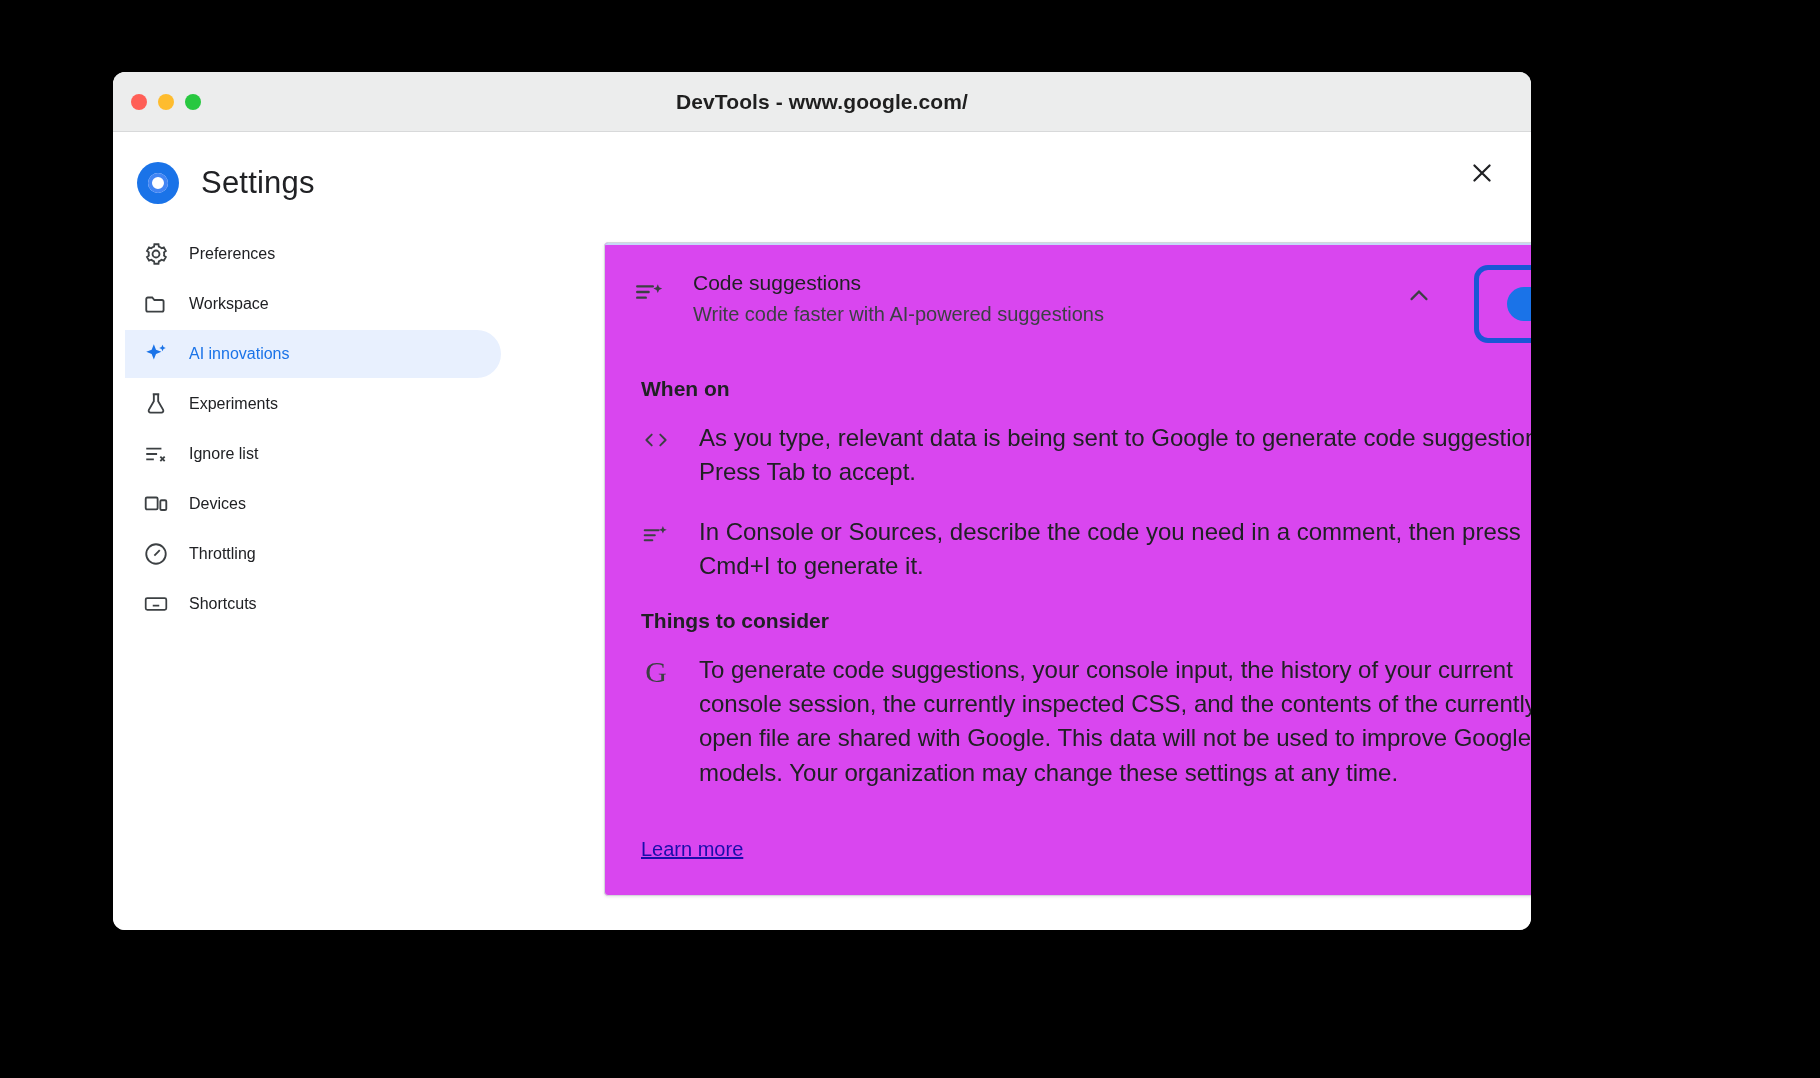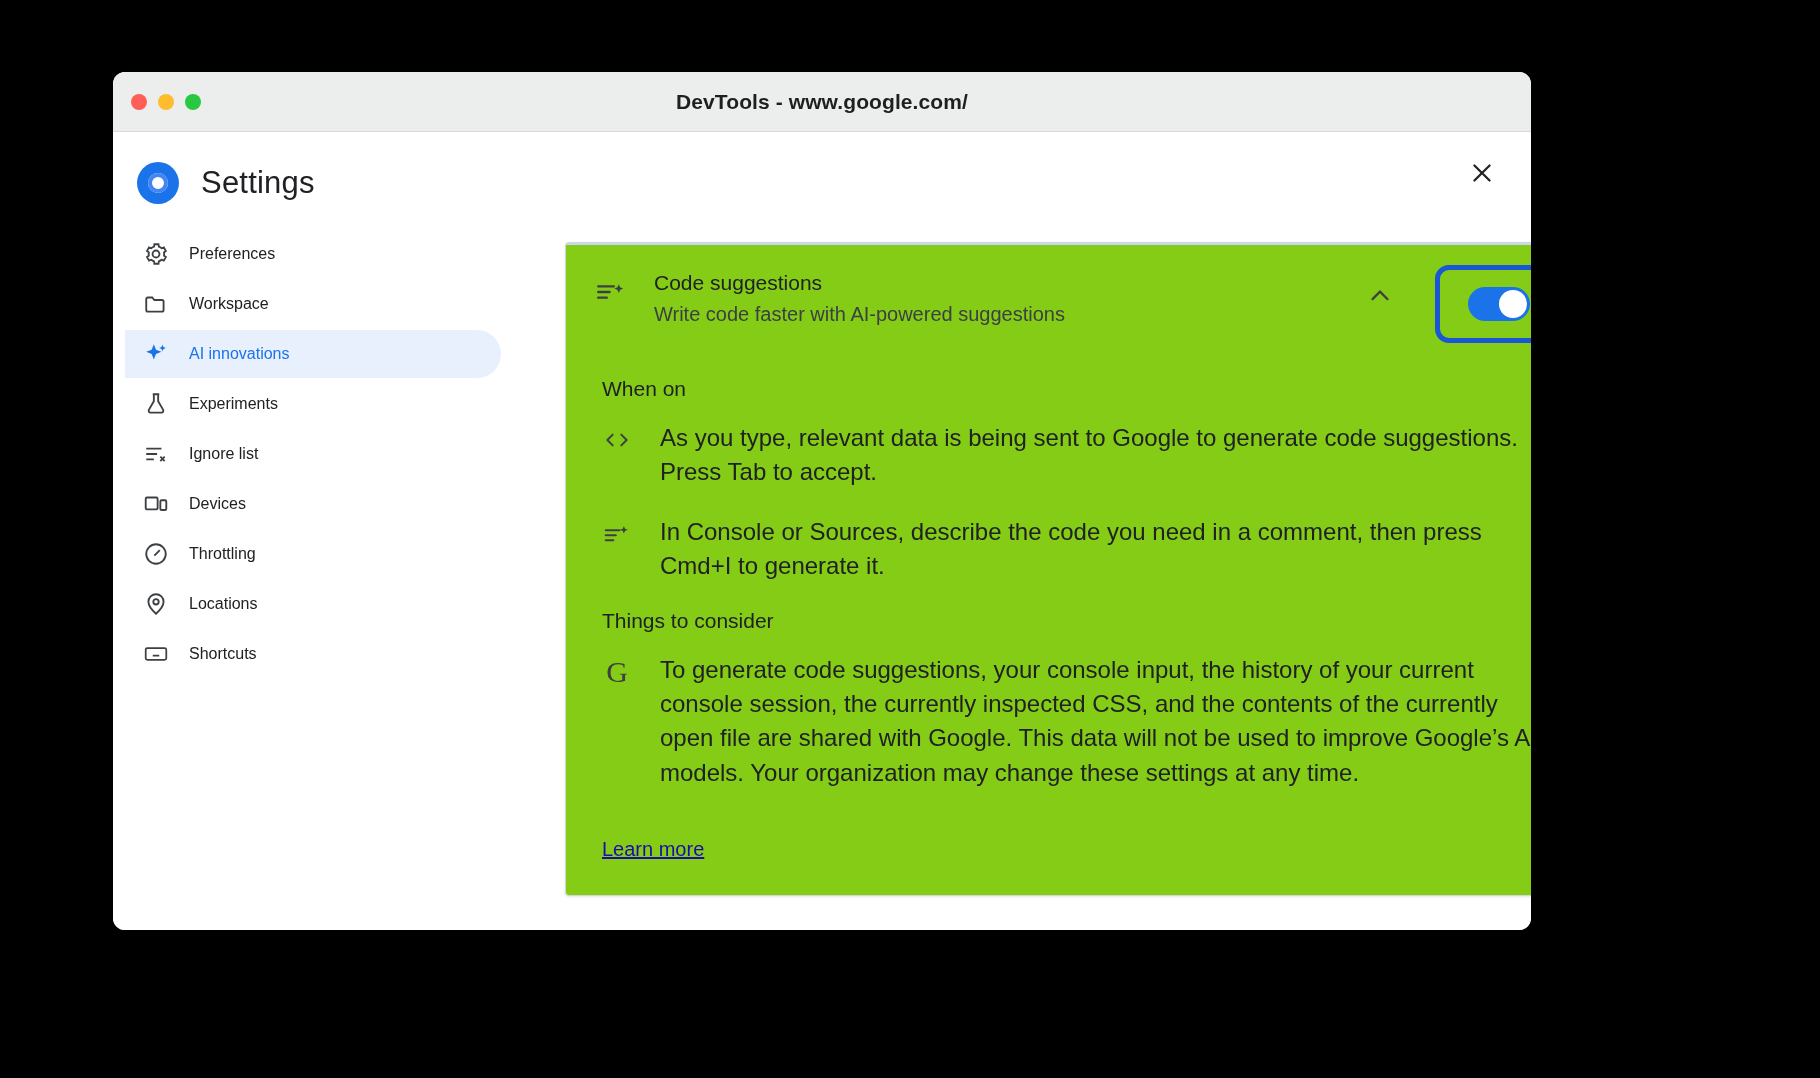--- a/index.html
+++ b/index.html
@@ -54,20 +54,21 @@
     color: #1f1f1f;
     letter-spacing: 0.1px;
   }
 
   
   #body {
     position: relative;
     height: 798px;
     background: #ffffff;
     display: flex;
+    gap: 39px;
   }
 
   
   #sidebar {
     width: 404px;
     padding-top: 30px;
     flex: 0 0 404px;
   }
   #settings-header {
     display: flex;
@@ -136,21 +137,21 @@
     width: 34px; height: 34px;
     display: flex; align-items: center; justify-content: center;
     cursor: pointer;
     color: #202124;
   }
   #card {
     position: absolute;
     left: 48px;
     top: 110px;
     width: 1027px;
-    background: #84cc16;
+    background: #d946ef;
     border: 1px solid #d3d7db;
     border-radius: 4px;
     box-shadow: 0 1px 3px rgba(0,0,0,0.10);
     overflow: hidden;
   }
   #card-top-line {
     height: 2px;
     background: #c7d8f5;
     width: 100%;
   }
@@ -210,21 +211,21 @@
     width: 28px; height: 28px;
     border-radius: 50%;
     background: #ffffff;
   }
 
   #card-content {
     padding: 0 36px 34px 36px;
   }
   .section-title {
     font-size: 21px;
-    font-weight: normal;
+    font-weight: bold;
     color: #202124;
     margin: 12px 0 20px 0;
   }
   .bullet {
     display: flex;
     gap: 28px;
     margin-bottom: 26px;
     align-items: flex-start;
   }
   .bullet-icon {
@@ -338,29 +339,20 @@
       <div class="nav-item">
         <span class="nav-icon">
           <svg width="26" height="26" viewBox="0 0 24 24" fill="none" stroke="currentColor" stroke-width="1.7">
             <circle cx="12" cy="12" r="9"></circle>
             <path d="M15.5 8.5L10.5 13.5"></path>
           </svg>
         </span>
         <span class="nav-label">Throttling</span>
       </div>
 
-      <div class="nav-item">
-        <span class="nav-icon">
-          <svg width="26" height="26" viewBox="0 0 24 24" fill="none" stroke="currentColor" stroke-width="1.7">
-            <path d="M12 21s7-6.2 7-11a7 7 0 10-14 0c0 4.8 7 11 7 11z"></path>
-            <circle cx="12" cy="10" r="2.5"></circle>
-          </svg>
-        </span>
-        <span class="nav-label">Locations</span>
-      </div>
 
       <div class="nav-item">
         <span class="nav-icon">
           <svg width="26" height="26" viewBox="0 0 24 24" fill="none" stroke="currentColor" stroke-width="1.6">
             <rect x="2.5" y="6.5" width="19" height="11" rx="1.5"></rect>
             <path d="M6 10h.01M9 10h.01M12 10h.01M15 10h.01M18 10h.01M6 13.5h.01M9 13.5h6M18 13.5h.01"></path>
           </svg>
         </span>
         <span class="nav-label">Shortcuts</span>
       </div>

